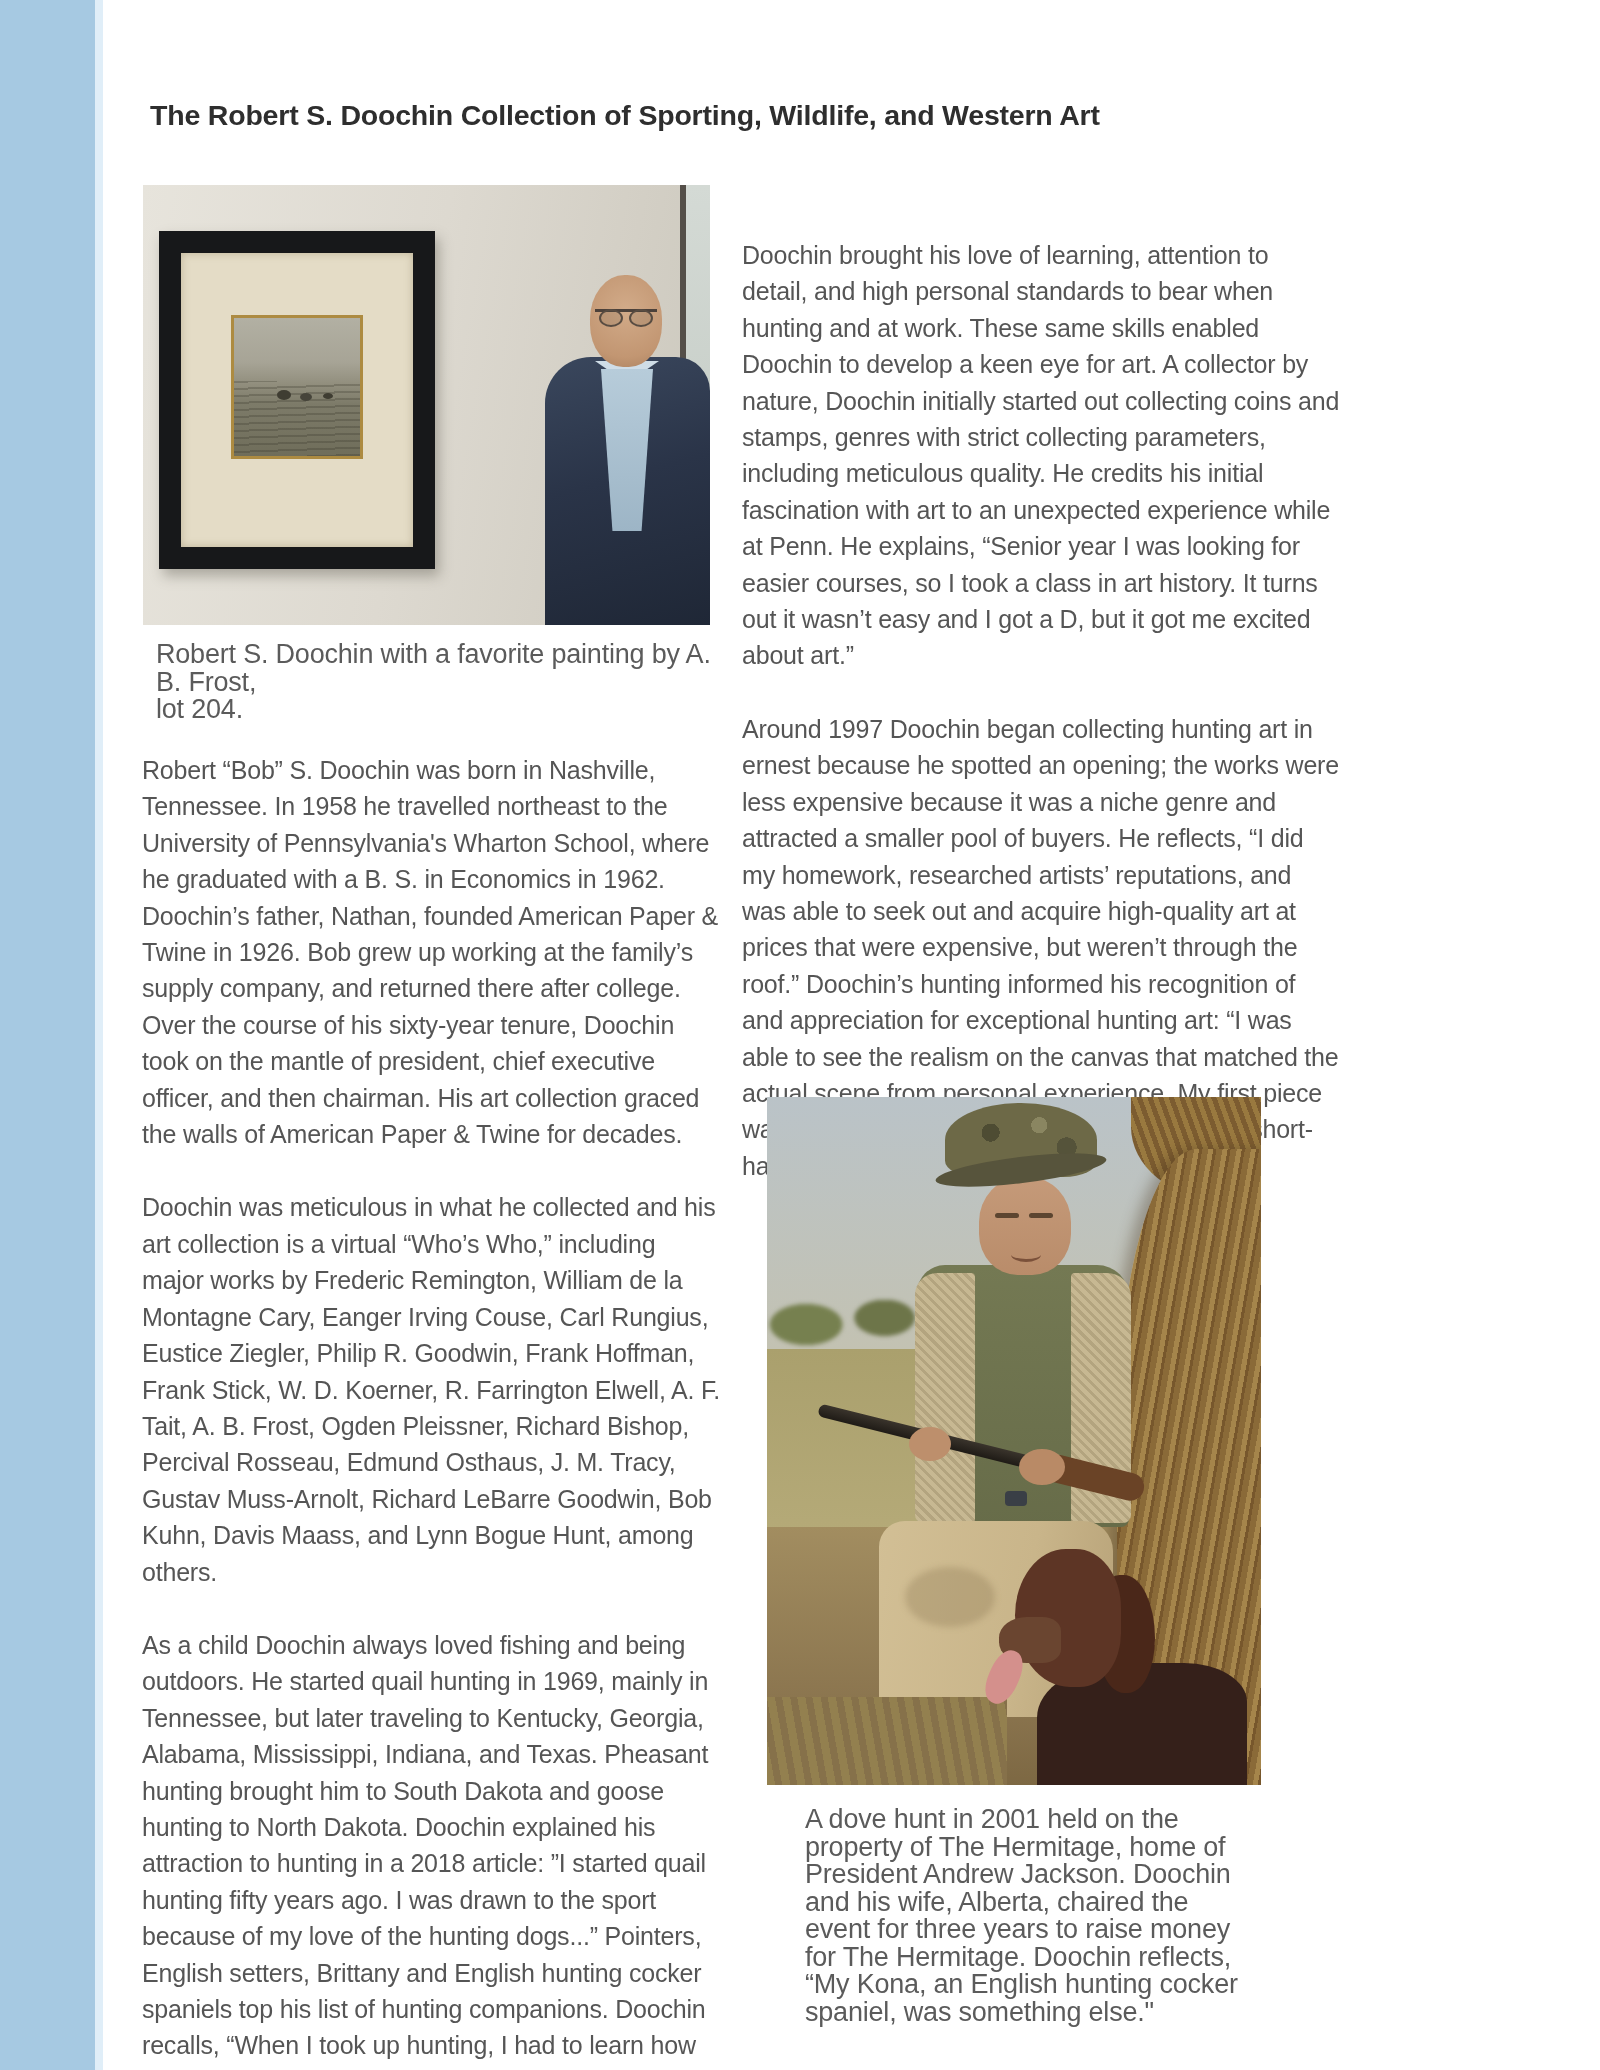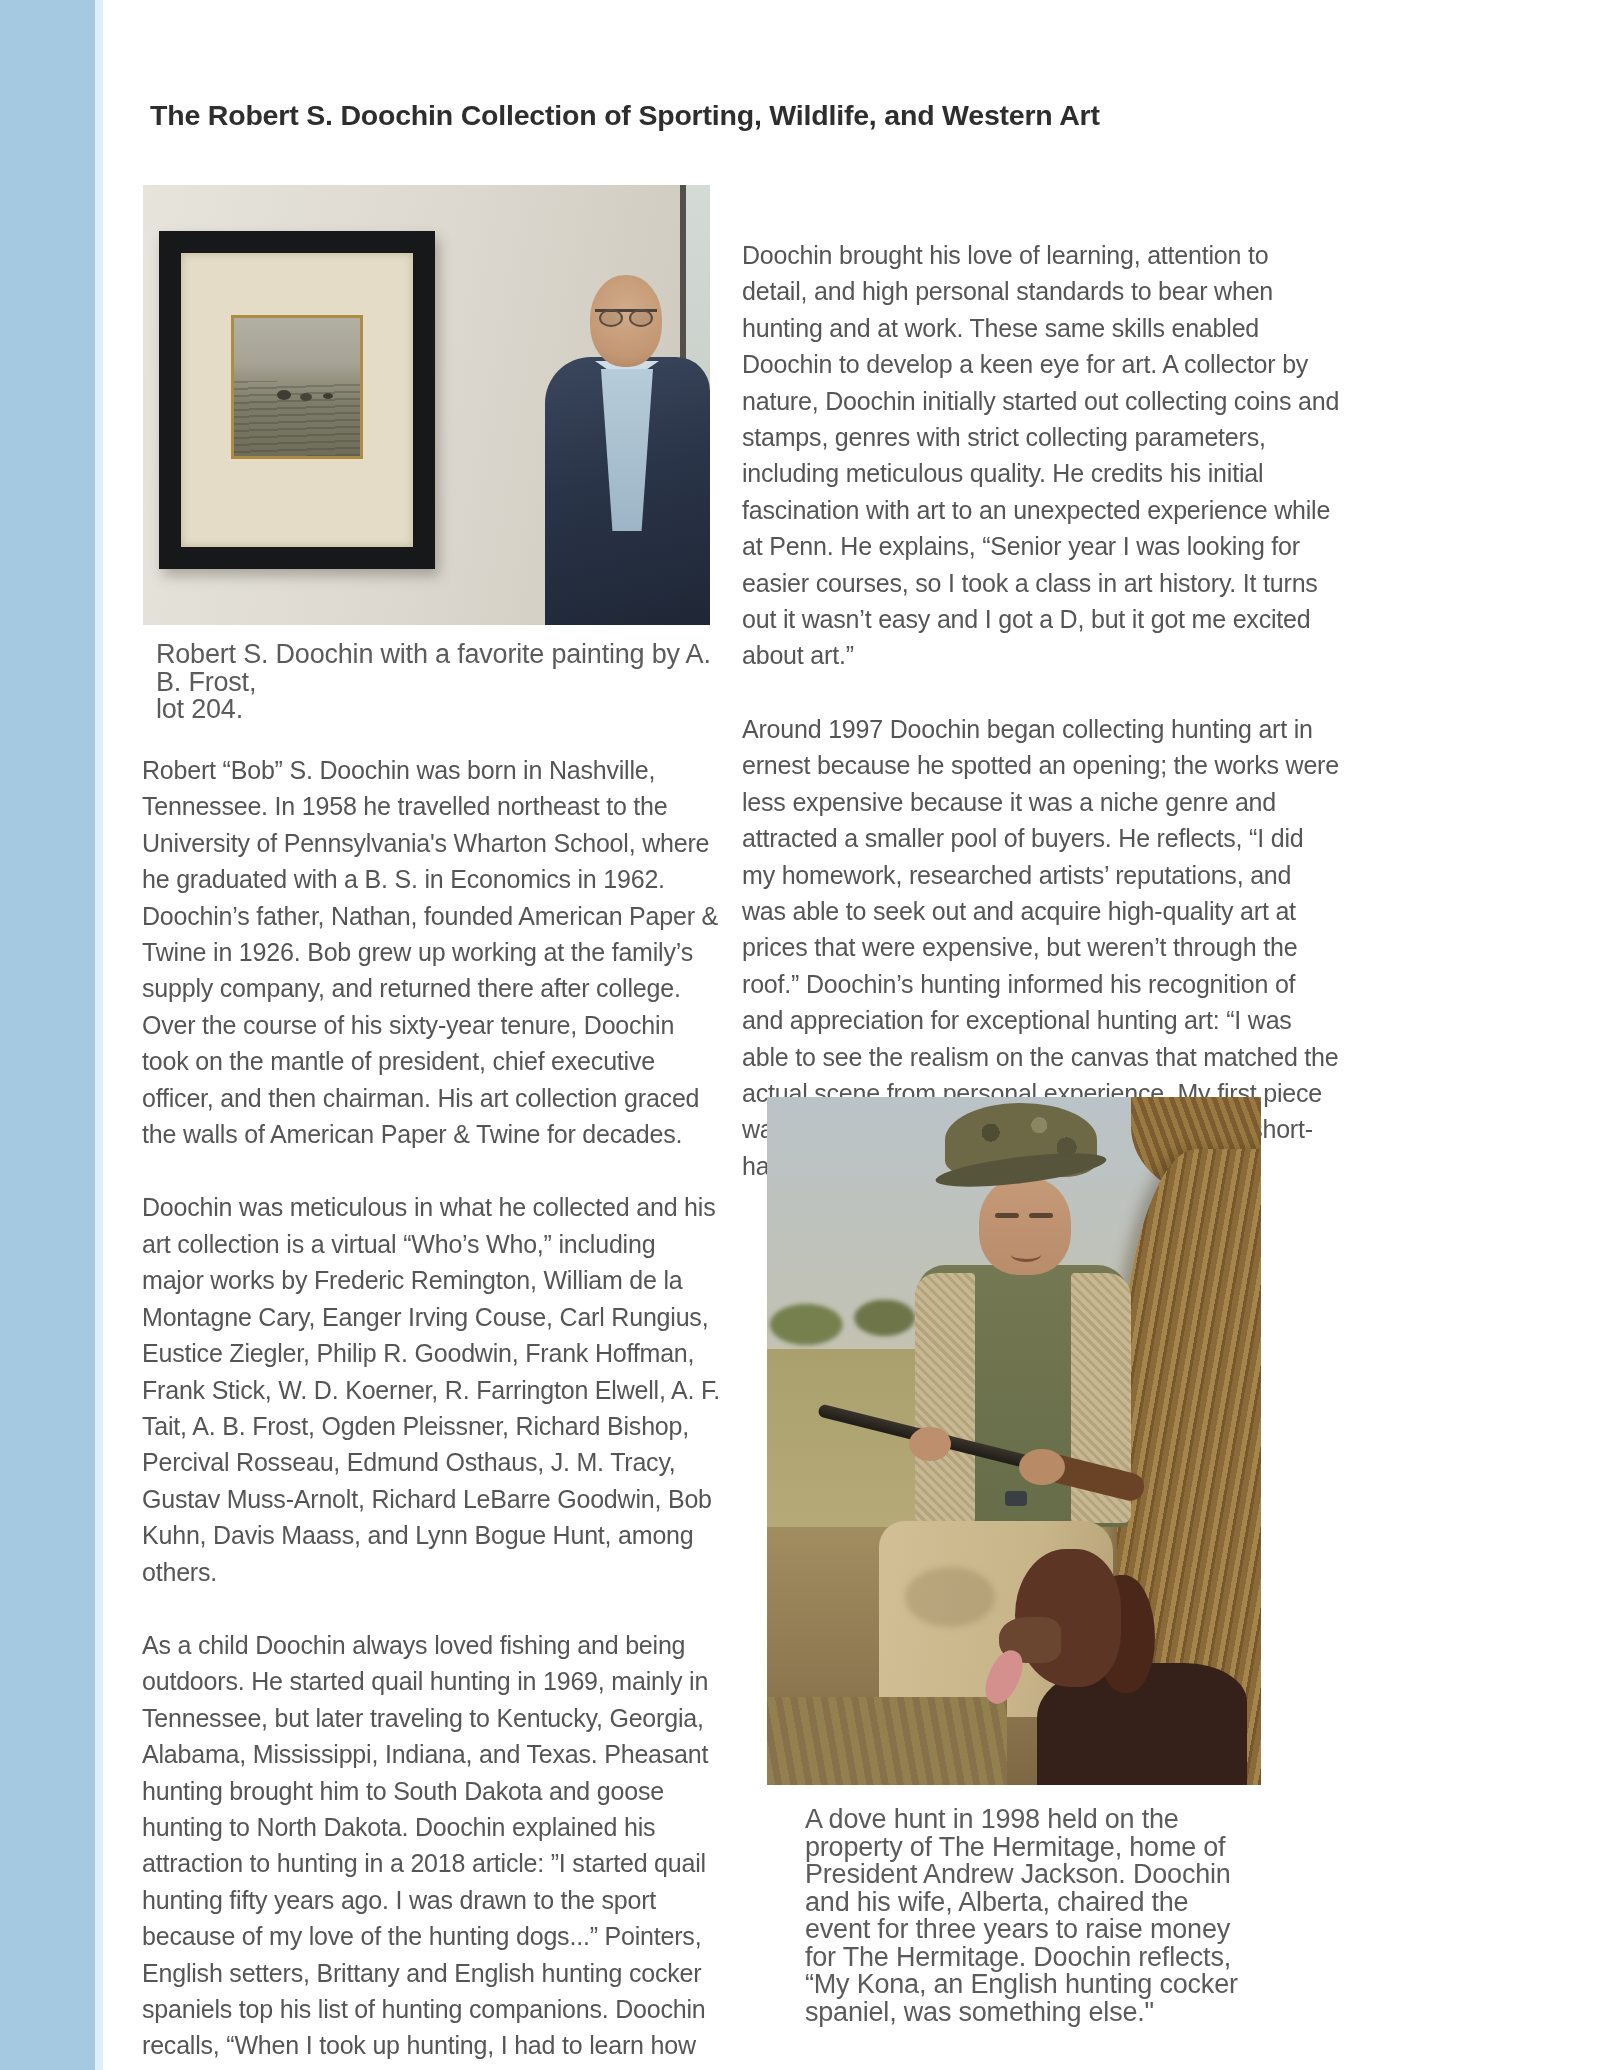--- a/index.html
+++ b/index.html
@@ -203,15 +203,15 @@
     <div class="p2-hand1"></div>
     <div class="p2-hand2"></div>
     <div class="p2-watch"></div>
     <div class="p2-dirt"></div>
     <div class="p2-dog-body"></div>
     <div class="p2-dog-ear"></div>
     <div class="p2-dog-head"></div>
     <div class="p2-dog-snout"></div>
     <div class="p2-tongue"></div>
   </figure>
-  <div class="caption caption2">A dove hunt in 1998 held on the property of The Hermitage, home of President Andrew Jackson. Doochin and his wife, Alberta, chaired the event for three years to raise money for The Hermitage. Doochin reflects, “My Kona, an English hunting cocker spaniel, was something else."</div>
+  <div class="caption caption2">A dove hunt in 2001 held on the property of The Hermitage, home of President Andrew Jackson. Doochin and his wife, Alberta, chaired the event for three years to raise money for The Hermitage. Doochin reflects, “My Kona, an English hunting cocker spaniel, was something else."</div>
 
 </div>
 
 </body></html>

